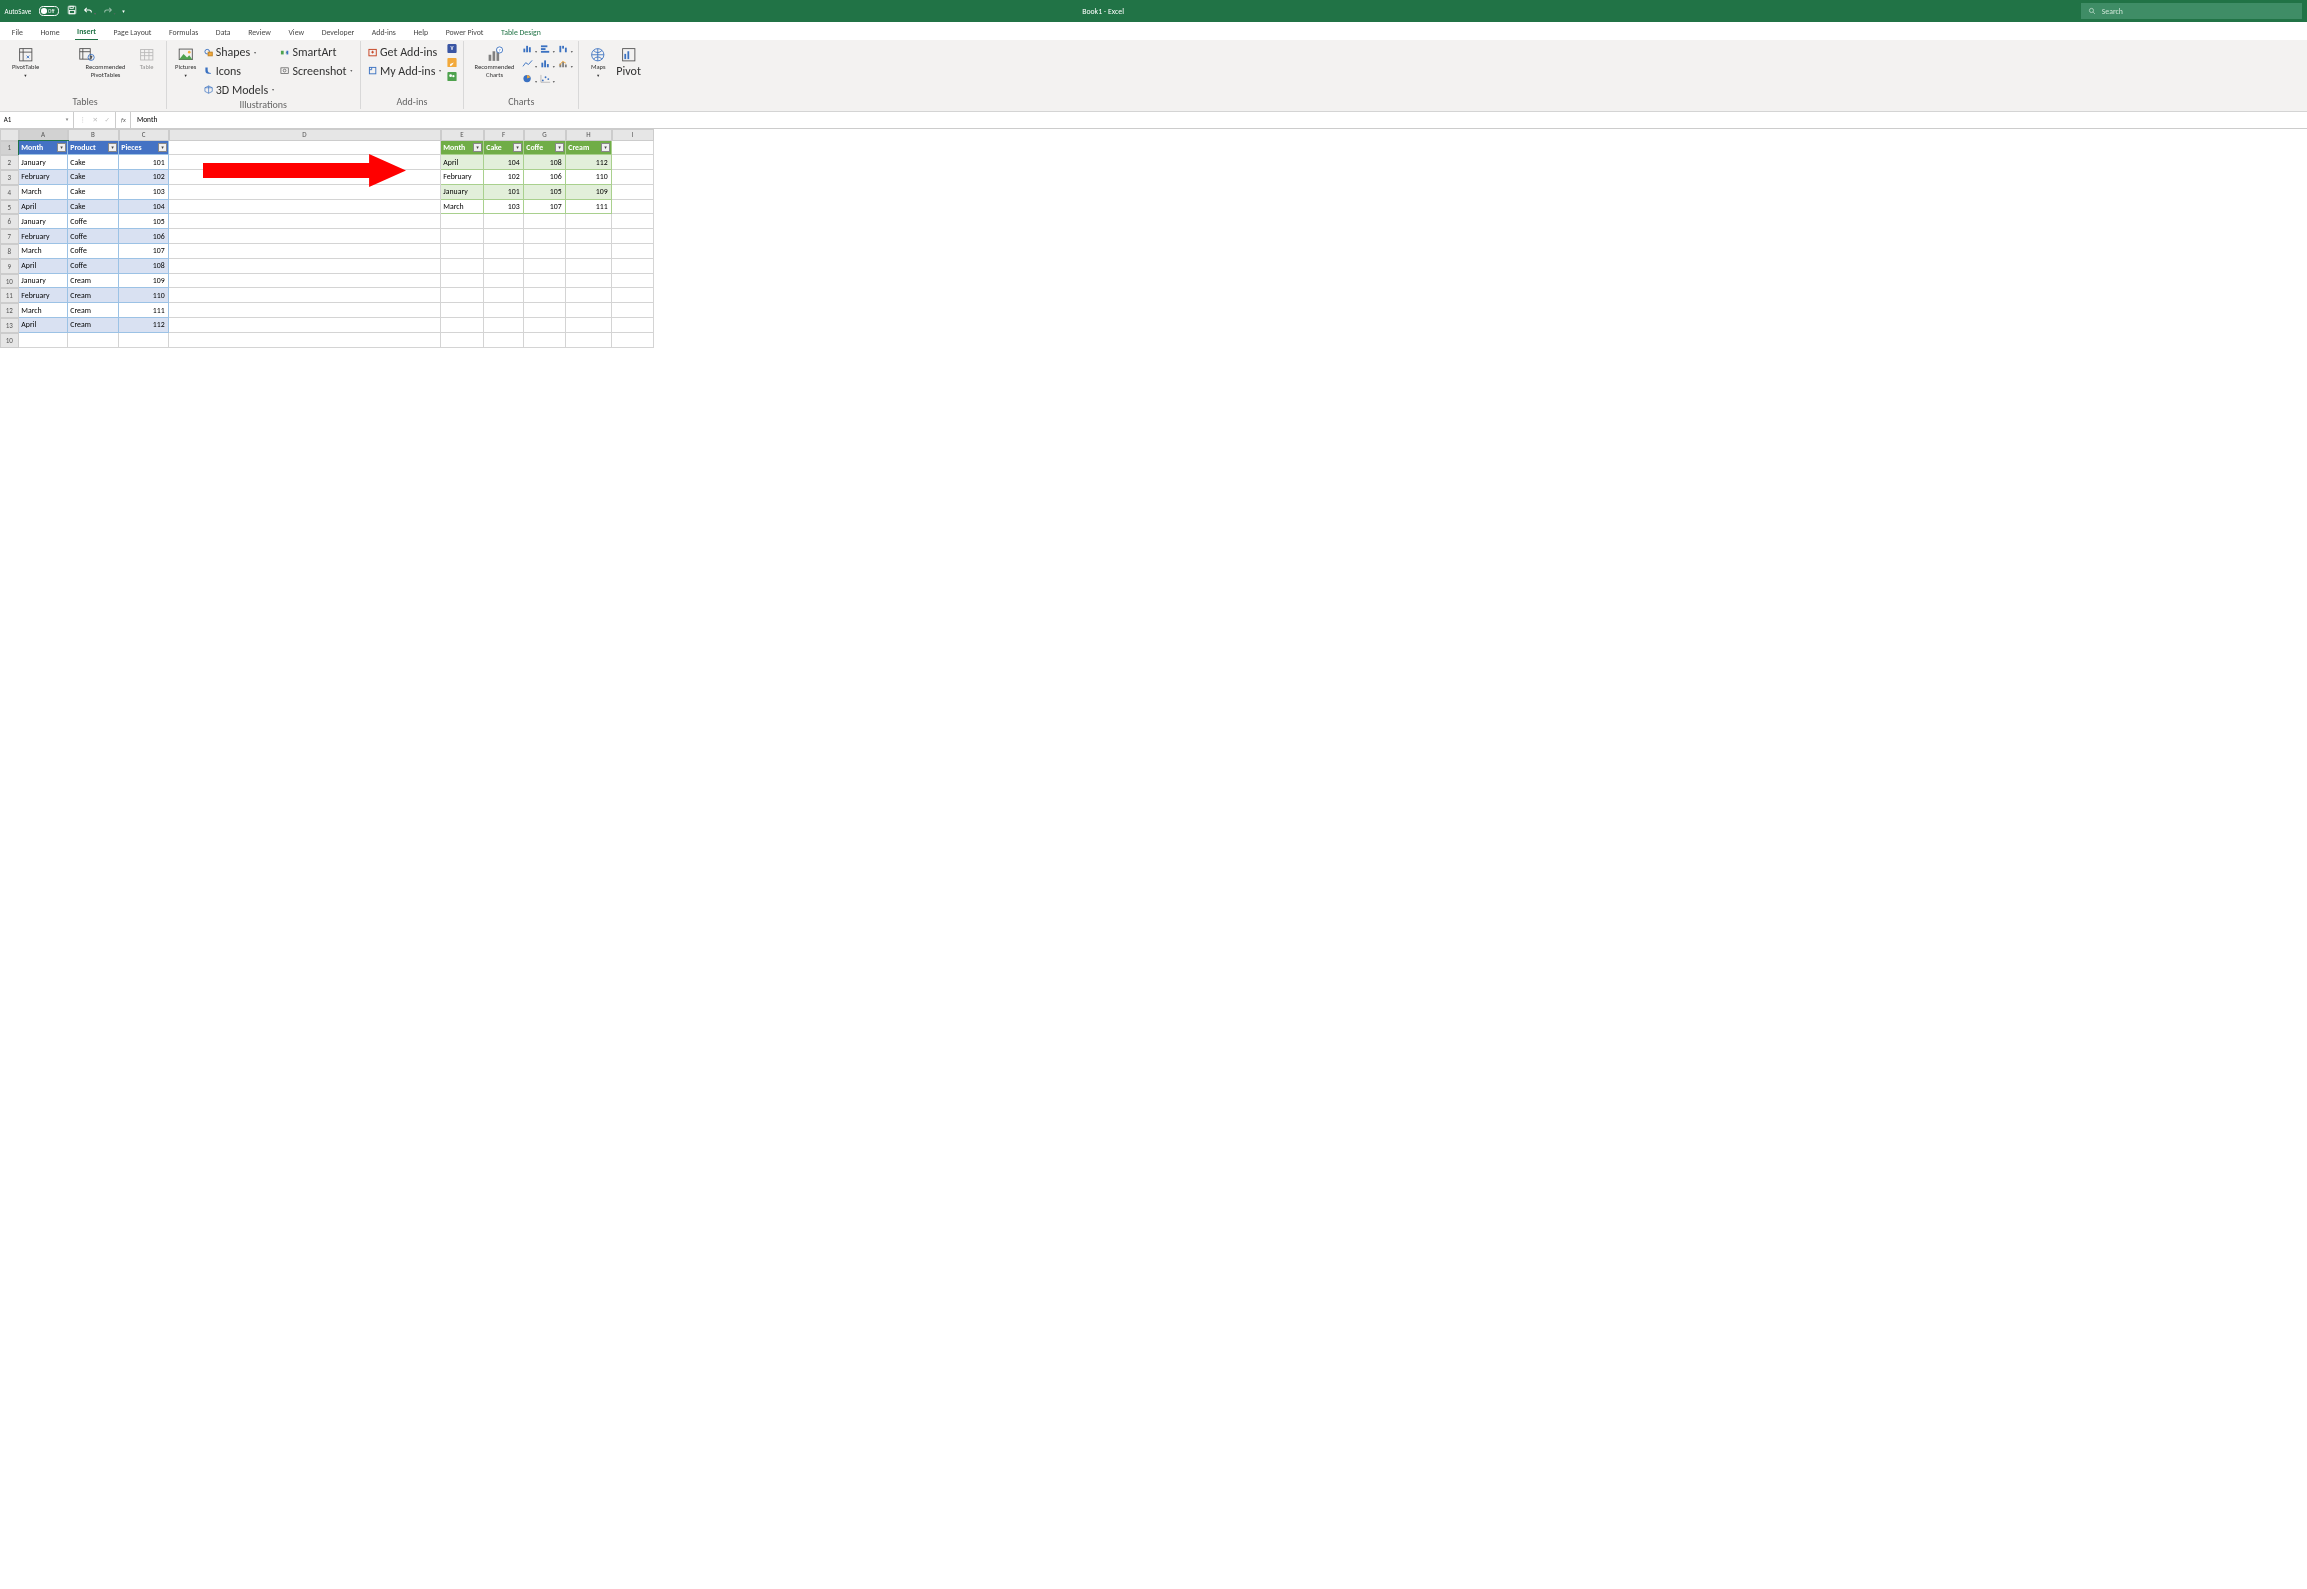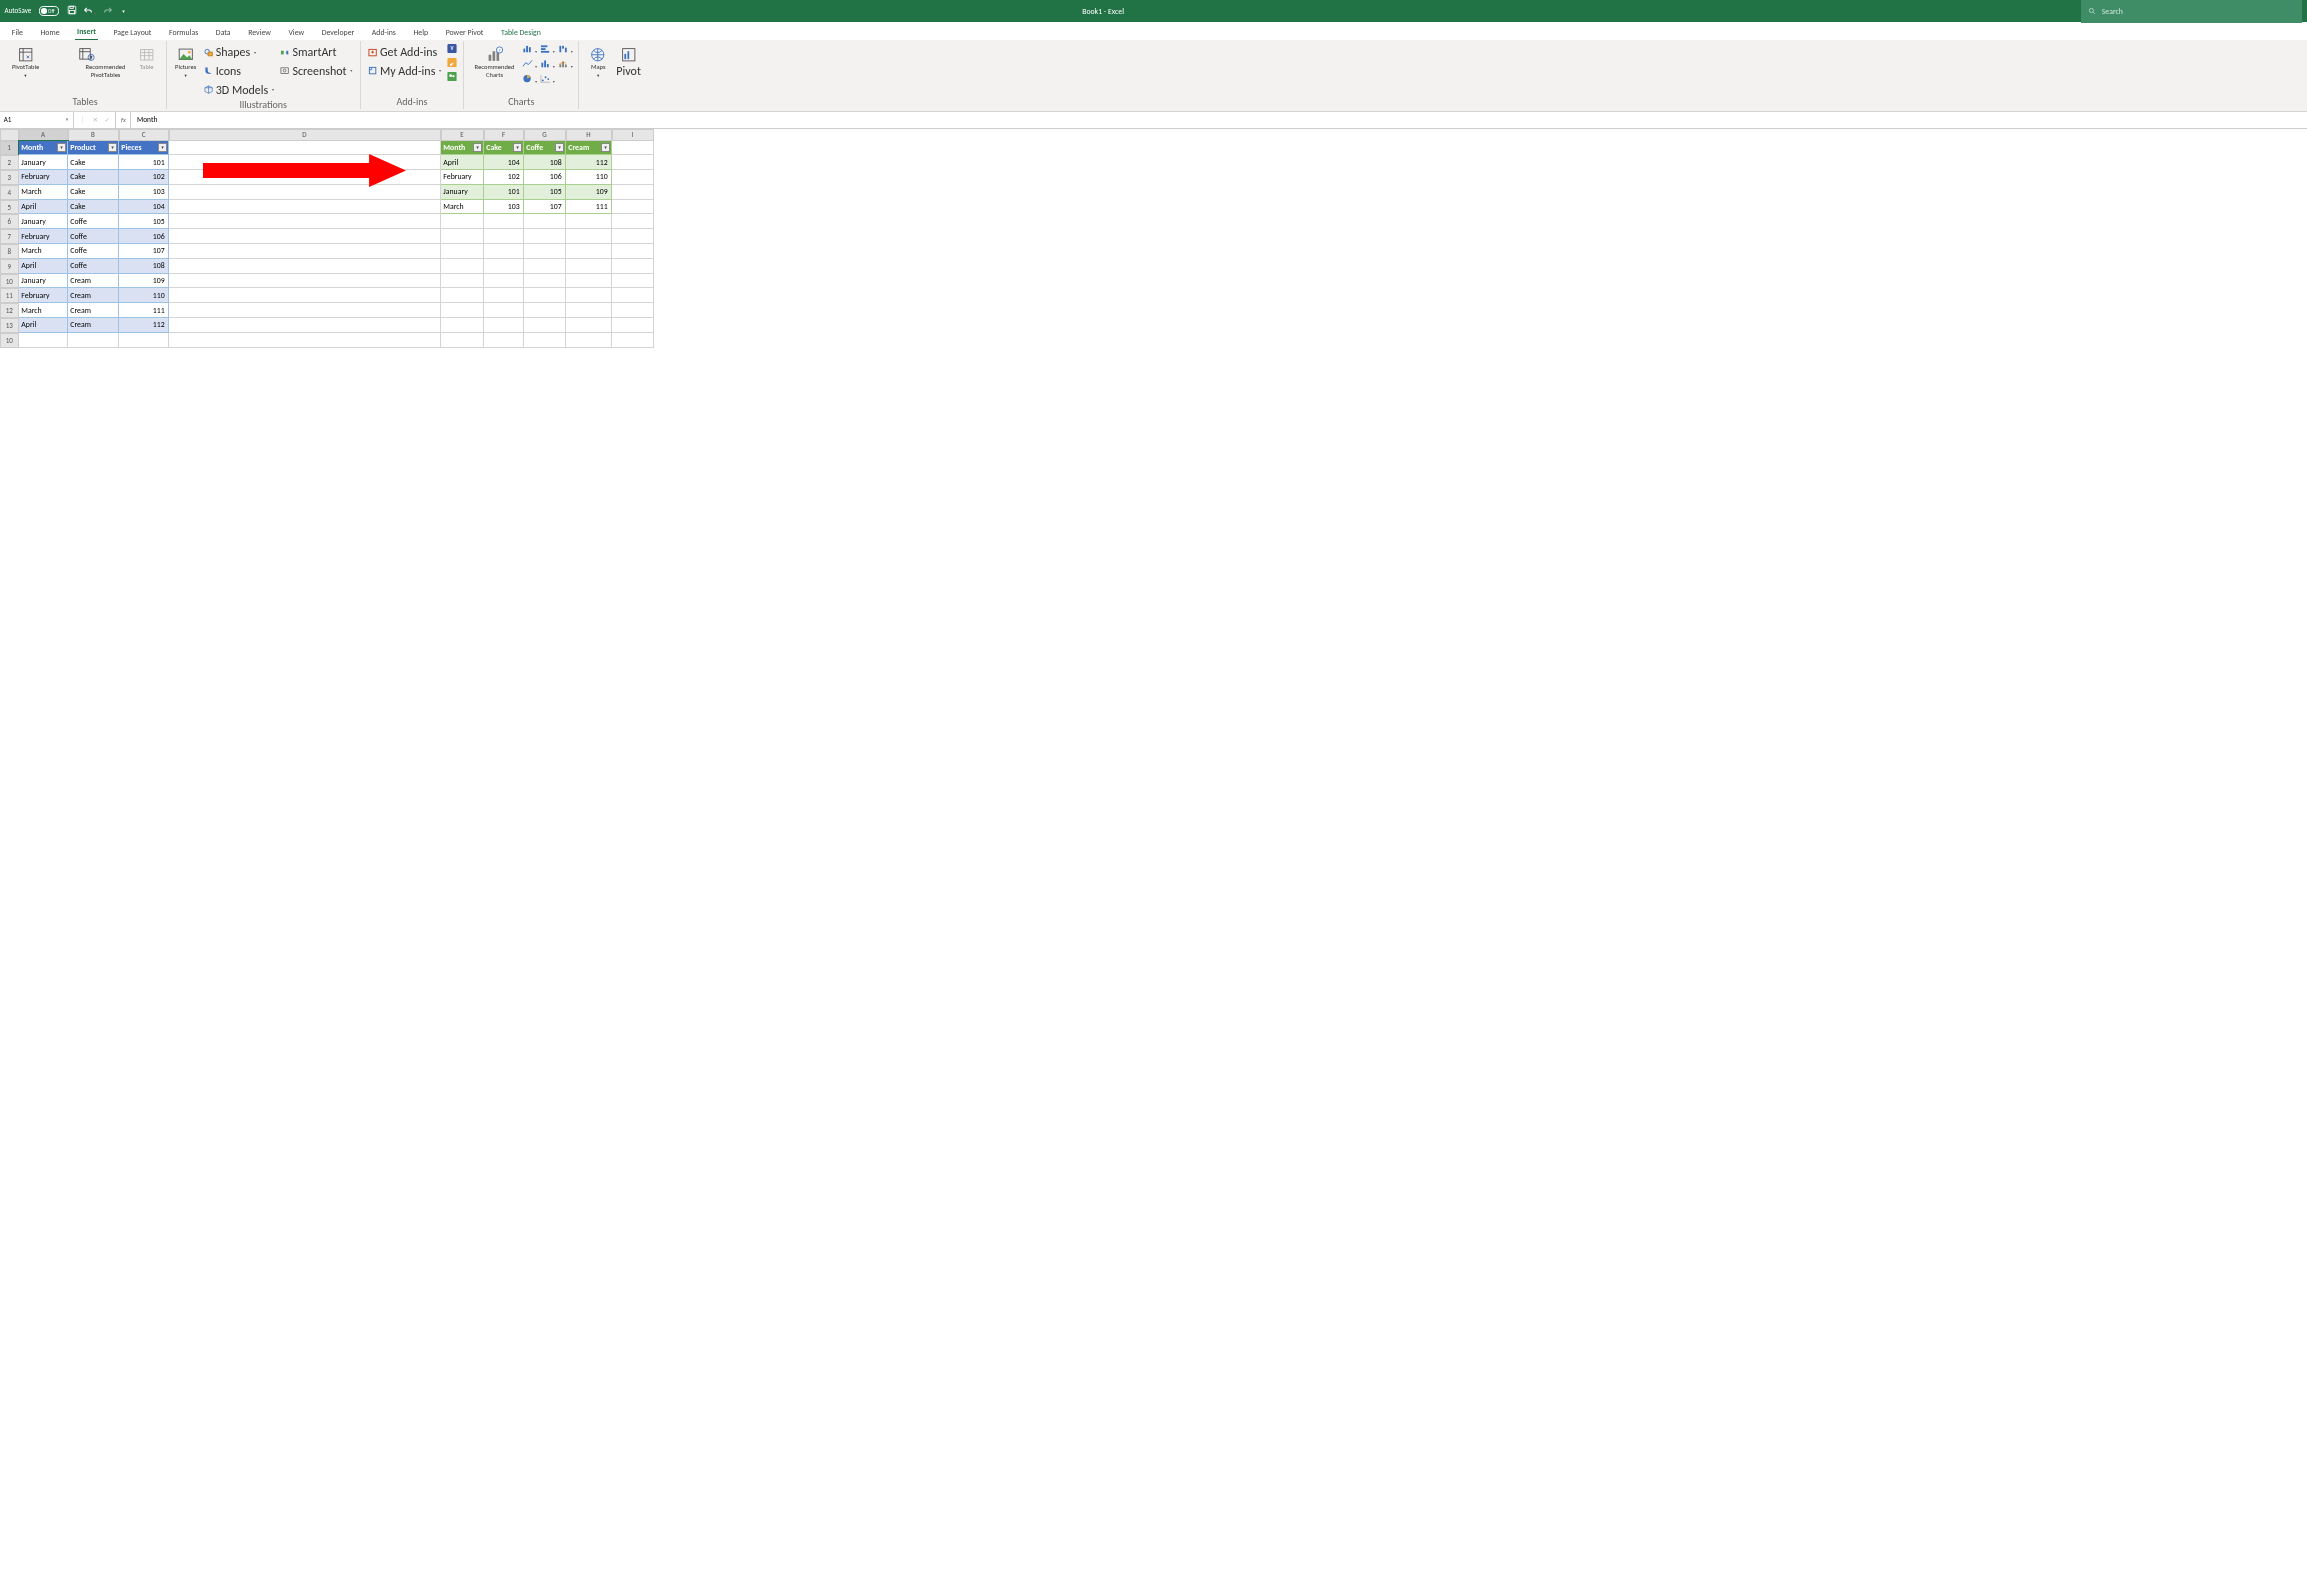--- a/index.html
+++ b/index.html
@@ -1,28 +1,28 @@
 <!DOCTYPE html>
 <html style="font-size:7.4px"><head>
 <meta charset="utf-8">
 <style>
   * { box-sizing: border-box; margin: 0; padding: 0; }
   body { font-family: "Segoe UI", Calibri, sans-serif; font-size: 6.5px; background: #fff; overflow: hidden; }
   
   
   .titlebar { background: #217346; color: #fff; height: 22px; display: flex; align-items: center; padding: 0 4.6px; gap: 7.4px; }
-  .titlebar .autosave { display: flex; align-items: flex-start; gap: 8px; font-size: 7px; }
+  .titlebar .autosave { display: flex; align-items: center; gap: 8px; font-size: 7px; }
   .toggle { width: 20px; height: 9.2px; border: 0.7px solid #fff; border-radius: 4.6px; display: flex; align-items: center; padding: 0 2.8px 0 0.9px; gap:1.4px; }
   .toggle .knob { width: 5.5px; height: 5.5px; background: #fff; border-radius: 50%; }
   .toggle .off { font-size: 5px; }
   .titlebar .qat { display: flex; align-items: center; gap: 6.5px; }
   .titlebar .qat svg { width: 10px; height: 10px; }
   .titlebar .spacer { flex: 1; }
   .titlebar .title { font-size: 7.8px; }
-  .searchbox { background: #3f8d66; flex: 1; max-width: 221px; height: 23px; display: flex; align-items: center; padding: 0 6.5px; gap: 5.5px; color: #cfe6d8; font-size: 7.8px; margin-left:auto; }
+  .searchbox { background: #3f8d66; flex: 1; max-width: 221px; height: 16px; display: flex; align-items: center; padding: 0 6.5px; gap: 5.5px; color: #cfe6d8; font-size: 7.8px; margin-left:auto; }
   
   
   .tabs { display: flex; gap: 14px; padding: 2.8px 10px 0 10px; background: #fff; height: 17.5px; align-items: flex-end; font-size: 7.8px; color: #464646;}
   .tab { padding: 2.8px 1.8px; cursor: pointer; }
   .tab.active { color: #217346; font-weight: 600; border-bottom: 1.4px solid #217346; }
   .tab.contextual { color: #217346; }
 
   
   .ribbon { background: #f3f2f1; border-bottom: 0.5px solid #d4d4d4; height: 72px; display: flex; padding: 1.8px 4.6px 0 4.6px; }
   .group { display: flex; flex-direction: column; align-items: center; border-right: 0.5px solid #d8d8d8; padding: 0.9px 5.5px 0 5.5px; height: 68px;}

